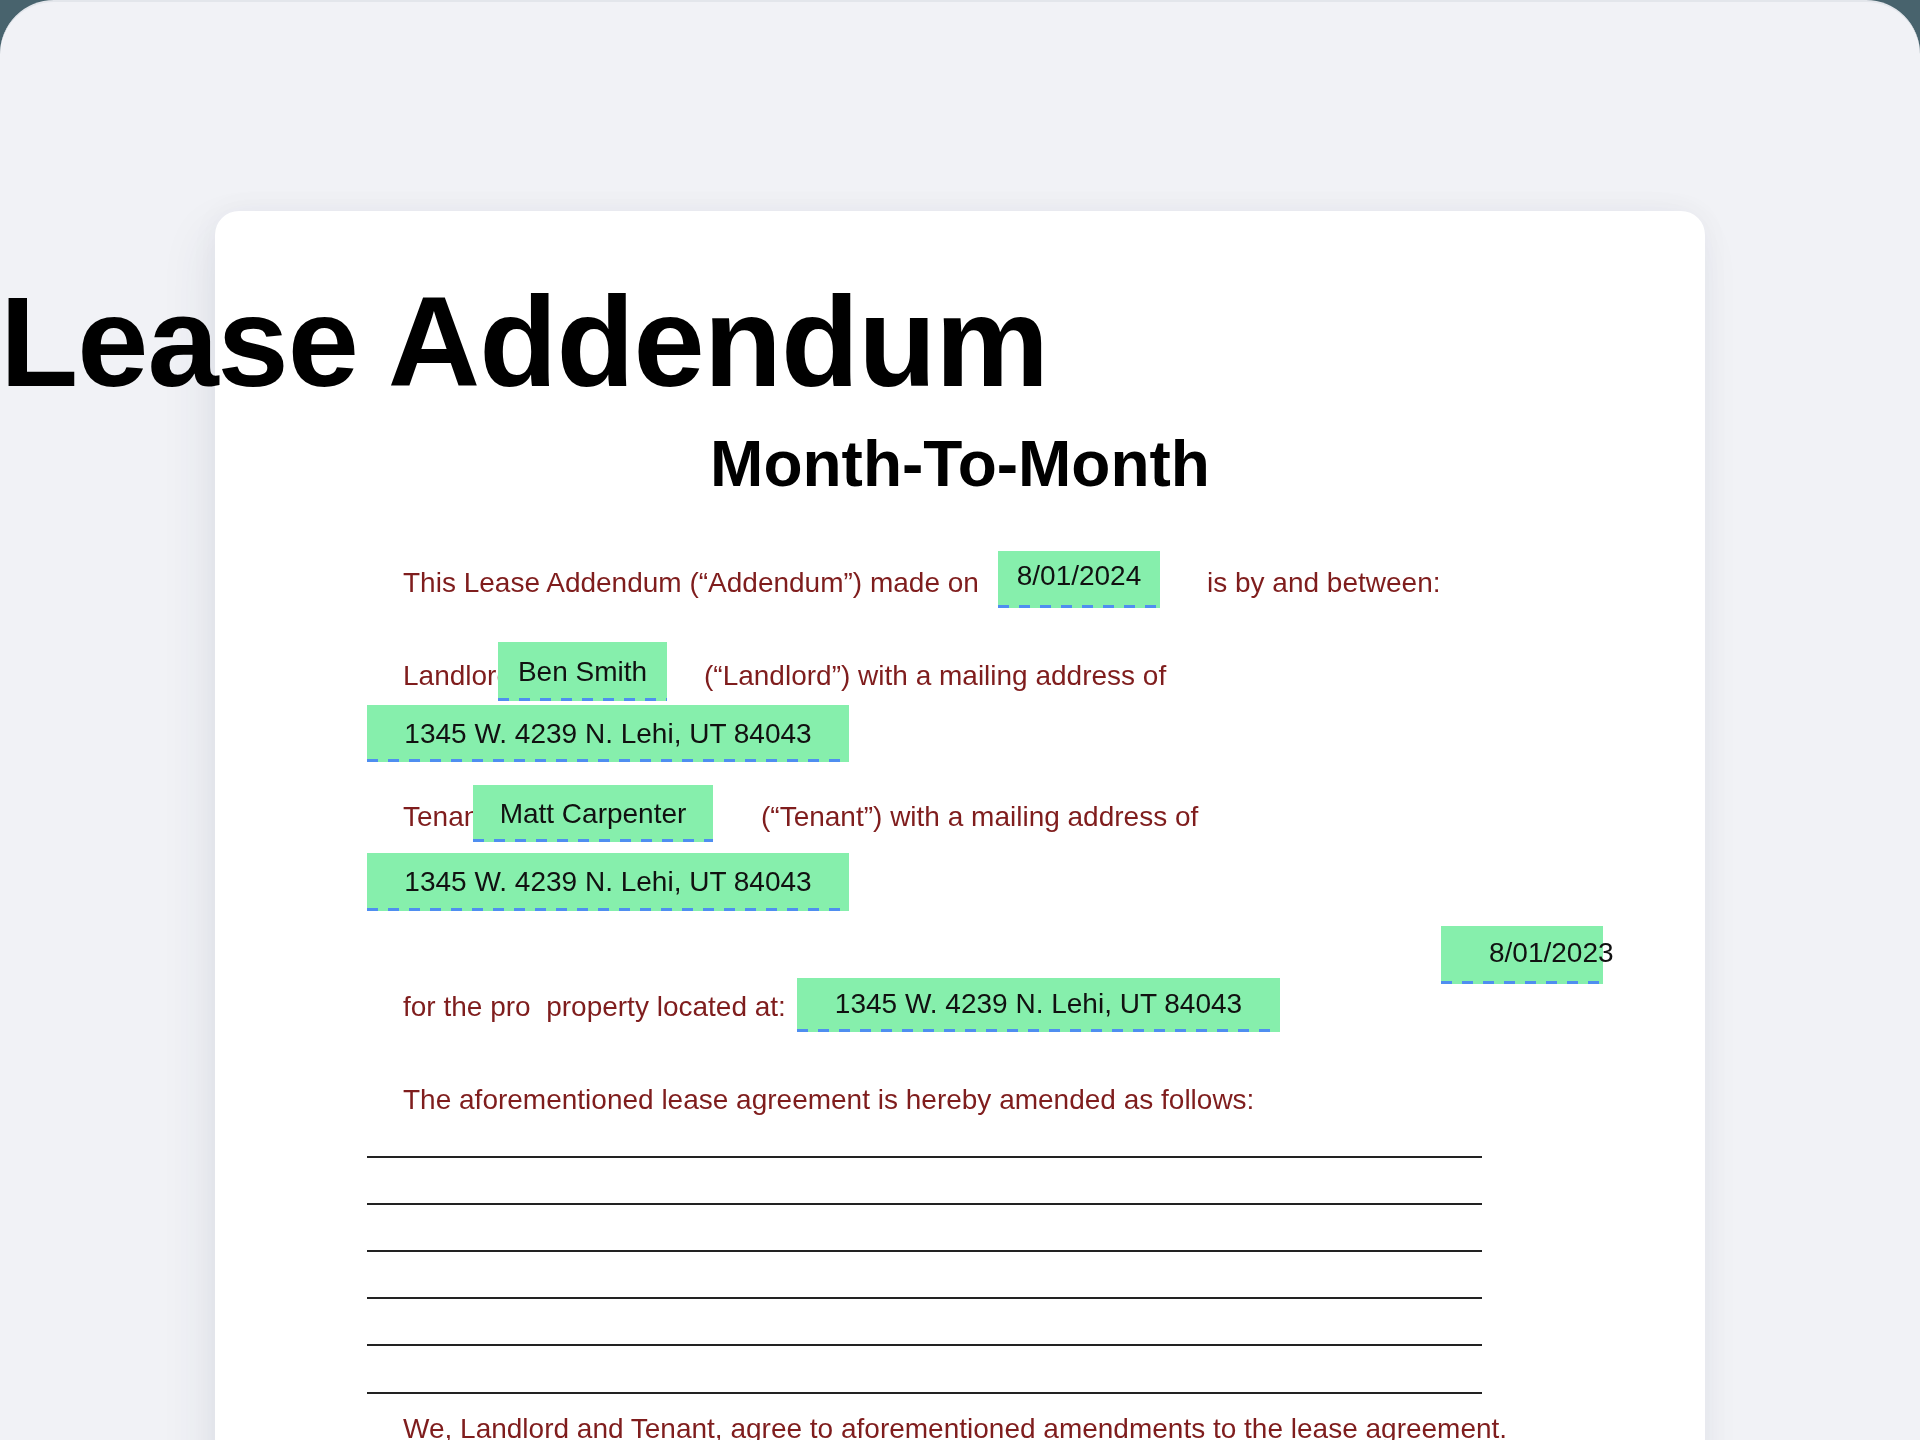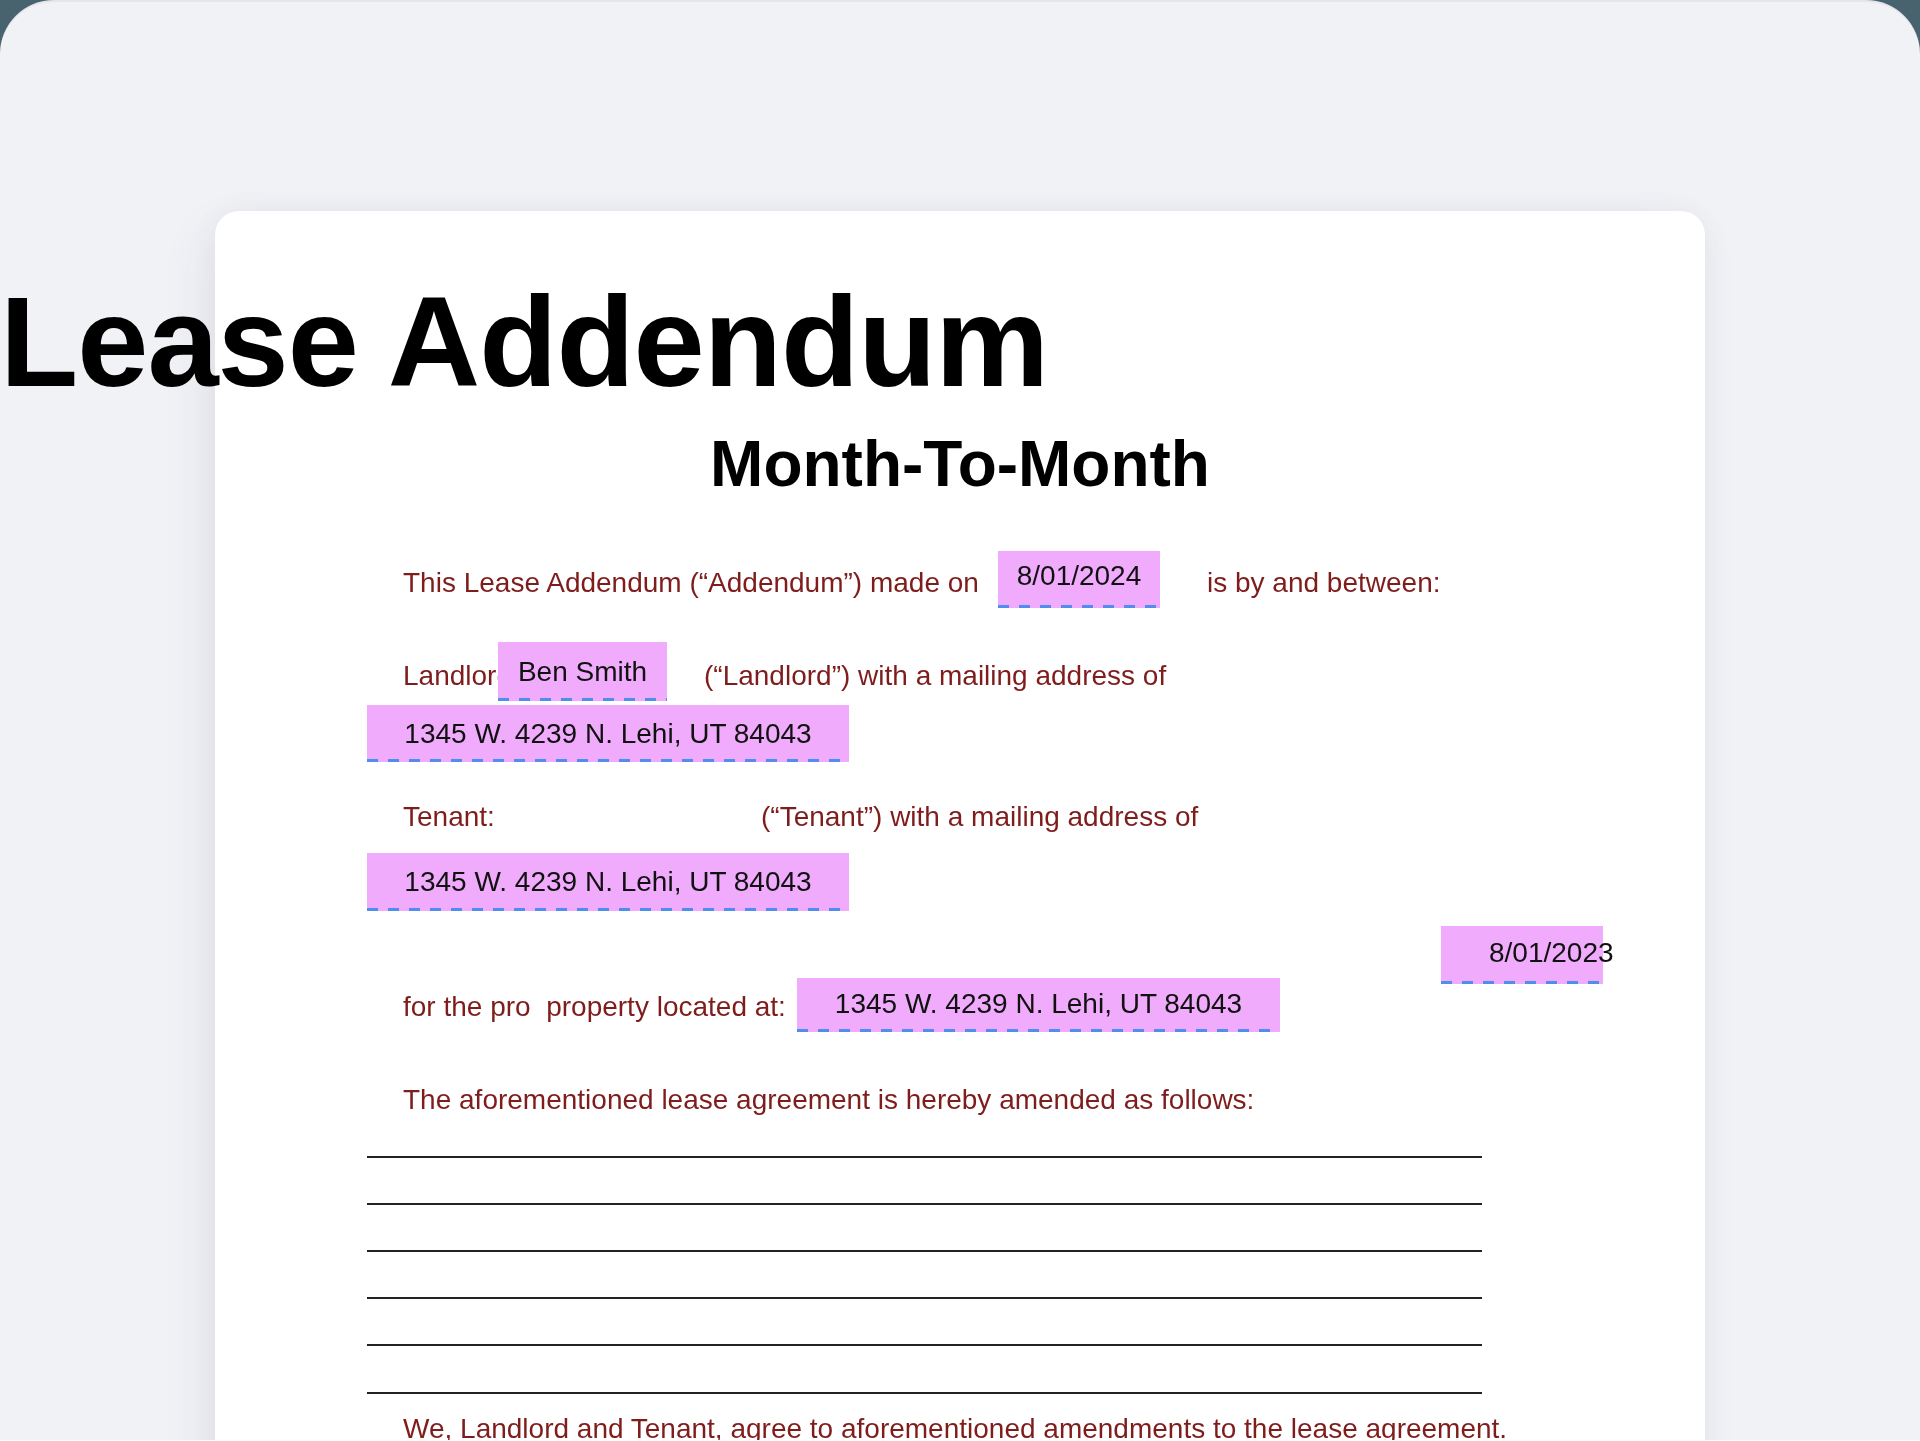--- a/index.html
+++ b/index.html
@@ -33,21 +33,21 @@
     position:absolute; left:0; width:1920px; text-align:center;
     font-weight:700; color:#000;
     font-size:64px; line-height:74px; top:425px;
   }
   .txt {
     position:absolute; font-size:28px; line-height:28px; color:#7f1d1d;
     white-space:pre;
     margin-left:36px;
   }
   .field {
-    position:absolute; background:#f0abfc;
+    position:absolute; background:#86efac;
     box-sizing:border-box;
     font-size:28px; line-height:28px; color:#111;
     white-space:pre;
   }
   .field .dash {
     position:absolute; left:0; right:0; bottom:0; height:3px;
     background-image: linear-gradient(to right, #4f8ef0 0, #4f8ef0 11px, transparent 11px, transparent 21px);
     background-size:21px 3px;
     background-repeat:repeat-x;
   }
@@ -81,20 +81,24 @@
     <span class="dash"></span>
   </div>
   <div class="txt" style="left:668px; top:660px;">(“Landlord”) with a mailing address of</div>
 
   <div class="field" style="left:367px; top:703px; width:482px; height:57px;">
     <span class="val" style="top:15px;">1345 W. 4239 N. Lehi, UT 84043</span>
     <span class="dash"></span>
   </div>
 
   <div class="txt" style="left:367px; top:801px;">Tenant:</div>
+  <div class="field" style="left:473px; top:783px; width:240px; height:57px;">
+    <span class="val" style="top:15px;">Matt Carpenter</span>
+    <span class="dash"></span>
+  </div>
   <div class="txt" style="left:725px; top:801px;">(“Tenant”) with a mailing address of</div>
 
   <div class="field" style="left:367px; top:851px; width:482px; height:58px;">
     <span class="val" style="top:15px;">1345 W. 4239 N. Lehi, UT 84043</span>
     <span class="dash"></span>
   </div>
 
   <div class="field" style="left:1441px; top:924px; width:162px; height:58px;">
     <span class="val" style="top:13px;margin-left:48px;">8/01/2023</span>
     <span class="dash"></span>

